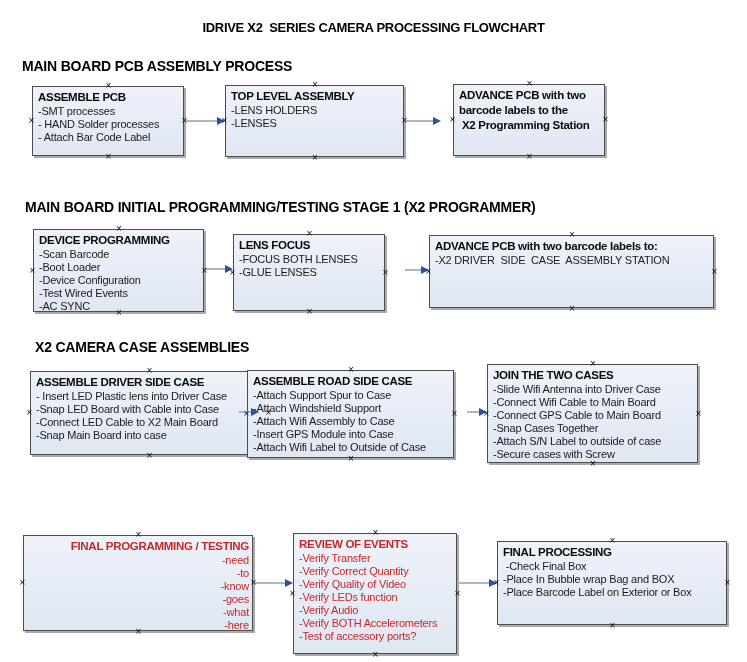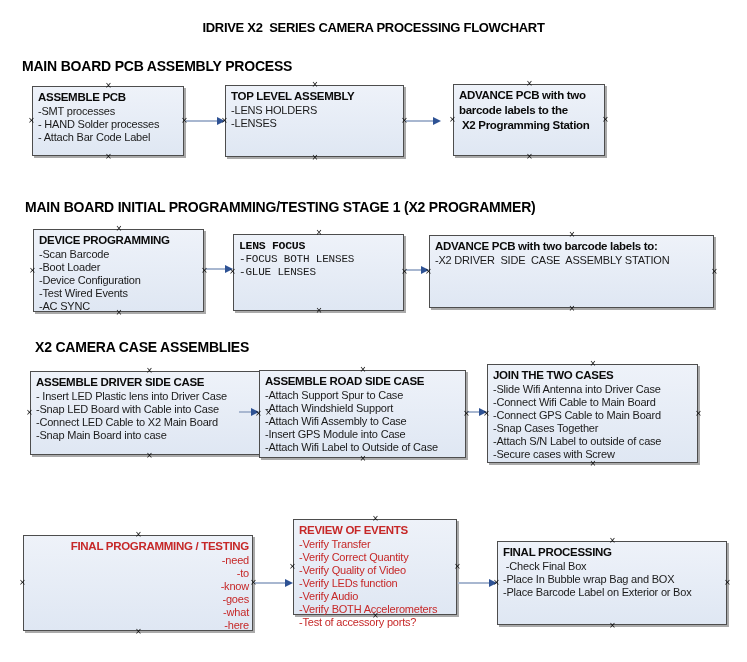--- a/index.html
+++ b/index.html
@@ -34,27 +34,27 @@
   .box .item{
     font-size:11px;letter-spacing:-0.2px;line-height:13px;
     white-space:pre-wrap;color:#1a1a1a;
   }
   .box.red .title,.box.red .item{color:#c62828;}
   
   #b0{left:32px;top:86px;width:152px;height:70px;}
   #b1{left:225px;top:85px;width:179px;height:72px;}
   #b2{left:437px;top:84px;width:152px;height:72px;margin-left:16px;}
   #b3{left:33px;top:229px;width:171px;height:83px;}
-  #b4{left:233px;top:234px;width:171px;height:77px;font-family:Liberation Mono, monospace;}
+  #b4{left:233px;top:234px;width:152px;height:77px;}
   #b5{left:429px;top:235px;width:285px;height:73px;}
   #b6{left:30px;top:371px;width:238px;height:84px;}
-  #b7{left:259px;top:370px;width:207px;height:88px;}
+  #b7{left:247px;top:370px;width:207px;height:88px;}
   #b8{left:487px;top:364px;width:211px;height:99px;}
   #b9{left:23px;top:535px;width:230px;height:96px;text-align:right;}
-  #b10{left:293px;top:519px;width:164px;height:96px;}
+  #b10{left:293px;top:533px;width:164px;height:121px;}
   #b11{left:497px;top:541px;width:230px;height:84px;}
   
   .h{
     position:absolute;width:9px;height:9px;line-height:9px;text-align:center;
     font-size:10px;color:#111;z-index:3;
   }
   .h::before{content:"\00d7";}
   .h.t{top:-6px;left:50%;margin-left:-4px;}
   .h.b{bottom:-6px;left:50%;margin-left:-4px;}
   .h.l{left:-6px;top:50%;margin-top:-5px;}

